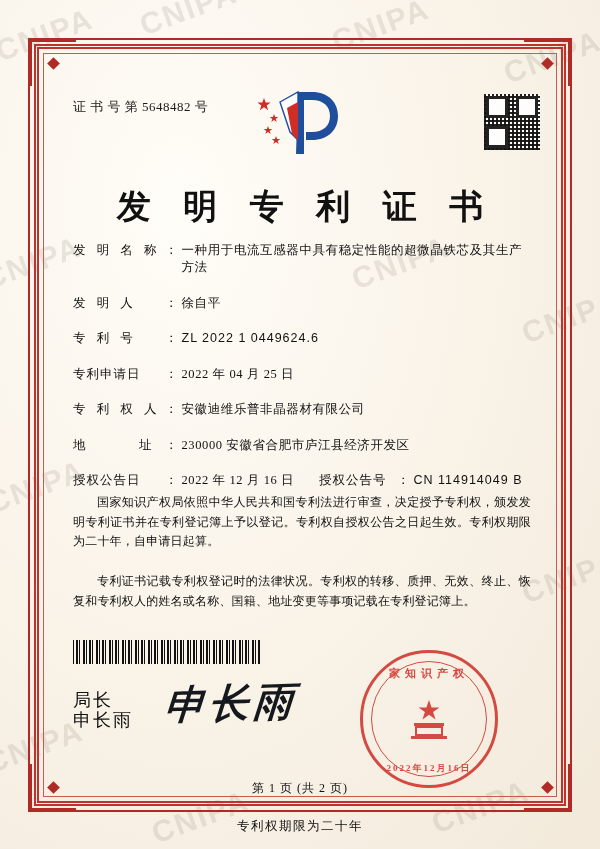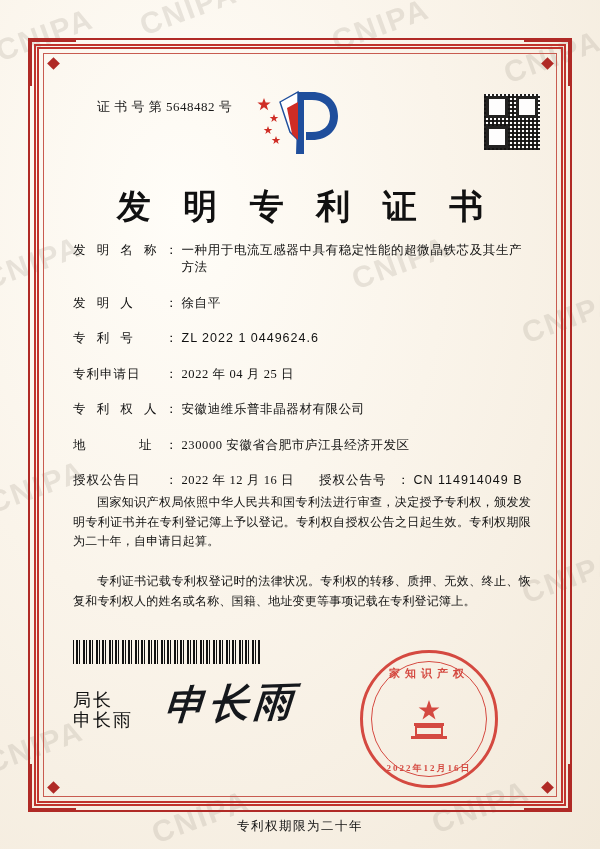--- a/index.html
+++ b/index.html
@@ -84,21 +84,20 @@
     width: 480px; height: 700px;
   }
 
   .cert-no {
     position: absolute;
     left: 13px; top: 18px;
     font-size: 13px;
     color: #1a1a1a;
     letter-spacing: 0.5px;
     font-family: "Liberation Serif", serif;
-    margin-left: 24px;
   }
 
   
   .qr {
     position: absolute;
     right: 0px; top: 14px;
     width: 56px; height: 56px;
     background:
       repeating-linear-gradient(90deg, #111 0 2px, #fff 2px 4px),
       repeating-linear-gradient(0deg, #111 0 2px, #fff 2px 4px);
@@ -406,18 +405,19 @@
         <svg viewBox="0 0 54 44" width="54" height="44">
           <polygon points="27,3 29.6,10.4 37.4,10.4 31.1,15 33.5,22.4 27,17.8 20.5,22.4 22.9,15 16.6,10.4 24.4,10.4" fill="#cf2d25"></polygon>
           <rect x="12" y="26" width="30" height="3" fill="#cf2d25"></rect>
           <rect x="14" y="30" width="26" height="8" fill="none" stroke="#cf2d25" stroke-width="2"></rect>
           <rect x="9" y="39" width="36" height="3" fill="#cf2d25"></rect>
         </svg>
       </div>
       <div class="seal-bottom-text">2022年12月16日</div>
     </div>
 
+    <div class="page-no">第 1 页 (共 2 页)</div>
 
   </div>
 
   <div class="footer-note">专利权期限为二十年</div>
 
 </div>
 
 </body></html>

